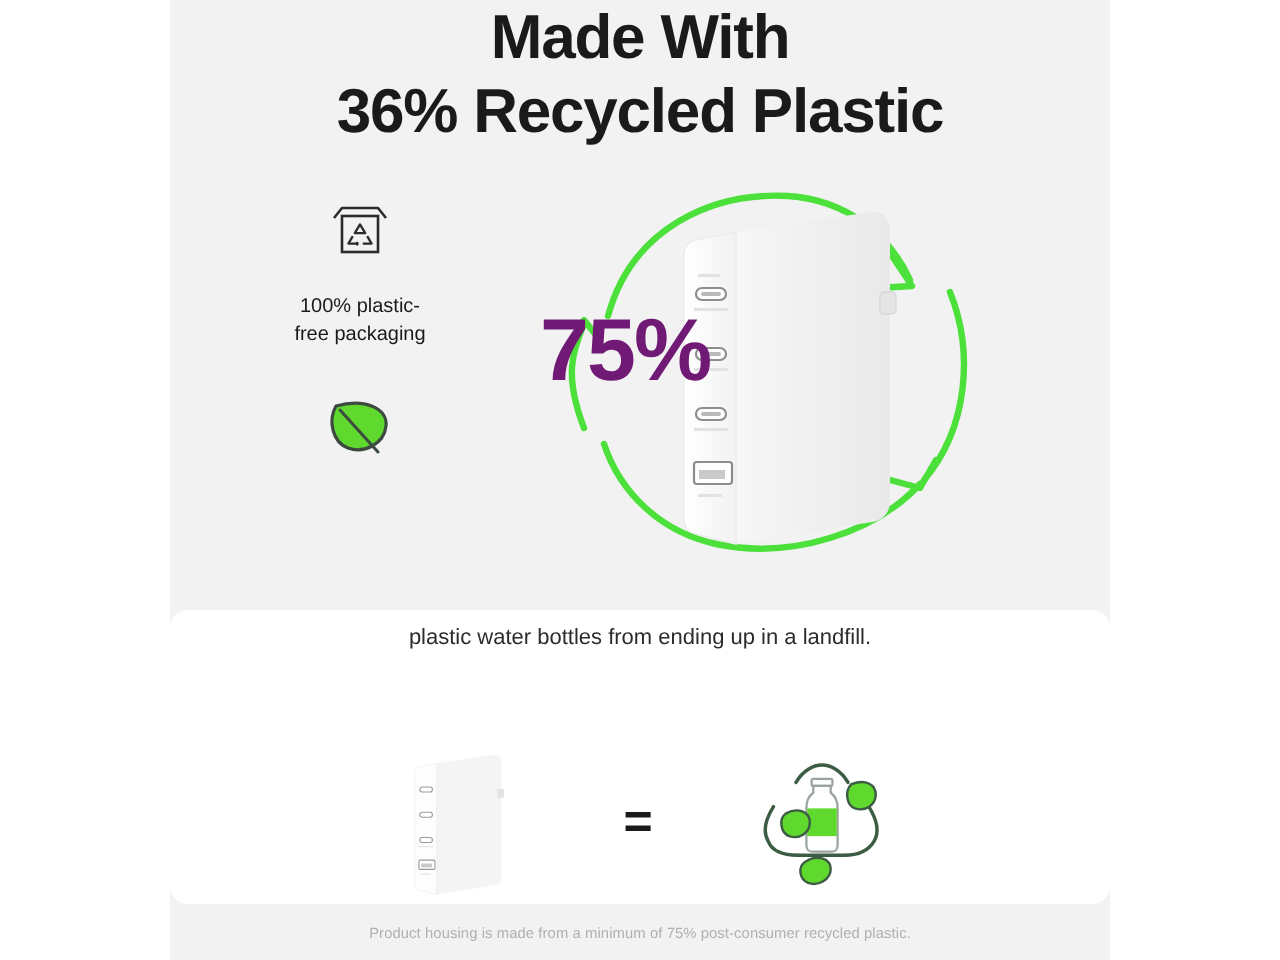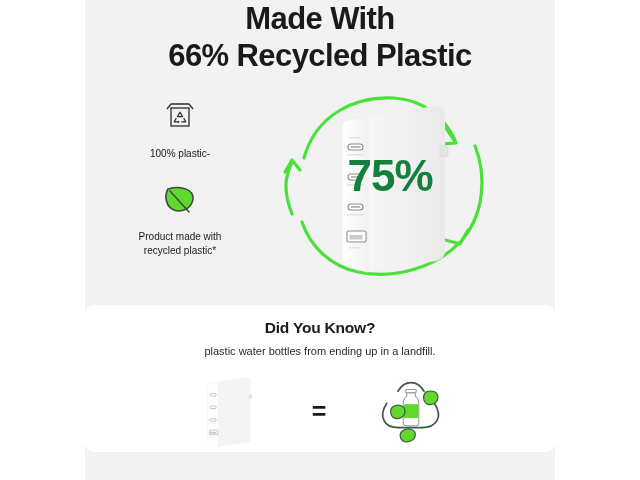--- a/index.html
+++ b/index.html
@@ -95,24 +95,23 @@
   .charger-hero {
     position: absolute;
     left: 62px;
     top: 16px;
   }
   .pct-overlay {
     position: absolute;
     left: 0;
     top: 70px;
     width: 240px;
-    text-align: center;
     font-size: 44px;
     font-weight: bold;
-    color: #15803d;
+    color: #701a75;
     letter-spacing: -1px;
     line-height: 44px;
   }
 
   
   .card {
     position: absolute;
     left: 85px;
     top: 305px;
     width: 470px;
@@ -176,53 +175,50 @@
 </style>
 </head>
 <body>
 
 <div id="page">
 
   <div class="panel"></div>
 
   <div class="headline">
     <span class="l1">Made With</span>
-    <span class="l2">66% Recycled Plastic</span>
+    <span class="l2">36% Recycled Plastic</span>
   </div>
 
   <div class="hero">
 
     <div class="features">
 
       <div class="feature">
         <div class="feature-icon">
           <svg width="38" height="34" viewBox="0 0 38 34">
             <path d="M6 9 L10 4 L28 4 L32 9" fill="none" stroke="#2b2b2b" stroke-width="1.3" stroke-linejoin="round"></path>
             <rect x="10" y="8" width="18" height="18" fill="none" stroke="#2b2b2b" stroke-width="1.3"></rect>
             <path d="M19 12.2 L21.6 16.6 L16.4 16.6 Z" fill="none" stroke="#2b2b2b" stroke-width="1.15" stroke-linejoin="round"></path>
             <path d="M15.4 18.1 L13.2 21.8 L17.6 21.8" fill="none" stroke="#2b2b2b" stroke-width="1.15" stroke-linejoin="round"></path>
             <path d="M22.6 18.1 L24.8 21.8 L20.4 21.8" fill="none" stroke="#2b2b2b" stroke-width="1.15" stroke-linejoin="round"></path>
             <path d="M17.2 21.1 L17.9 21.8 L17.2 22.6" fill="none" stroke="#2b2b2b" stroke-width="1.1" stroke-linejoin="round"></path>
           </svg>
         </div>
         <div class="feature-label">
           <span class="ln">100% plastic-</span>
+          <span class="ln">free packaging</span>
         </div>
       </div>
 
       <div class="feature">
         <div class="feature-icon">
           <svg width="44" height="40" viewBox="0 0 44 40">
             <path d="M10 9 C24 5 36 10 35 19 C34 28 24 33 16 30 C8 27 6 16 10 9 Z" fill="#5fd92e" stroke="#3d4a3f" stroke-width="1.6" stroke-linejoin="round"></path>
             <path d="M12 11 L31 32" fill="none" stroke="#3d4a3f" stroke-width="1.5" stroke-linecap="round"></path>
           </svg>
-        </div>
-        <div class="feature-label">
-          <span class="ln">Product made with</span>
-          <span class="ln">recycled plastic*</span>
         </div>
       </div>
 
     </div>
 
     <div class="loop-wrap">
 
       <svg class="loop-svg" width="240" height="208" viewBox="0 0 240 208">
 
         <path d="M34 74 C46 30 86 12 124 14 C154 16 175 34 185 56" fill="none" stroke="#4ce03a" stroke-width="3.2" stroke-linecap="round"></path>
@@ -272,21 +268,20 @@
         <rect x="15" y="84" width="17" height="1.5" fill="#e2e2e2"></rect>
         <rect x="15" y="114" width="17" height="1.5" fill="#e2e2e2"></rect>
         <rect x="17" y="147" width="12" height="1.5" fill="#e2e2e2"></rect>
       </svg>
 
       <div class="pct-overlay">75%</div>
     </div>
   </div>
 
   <div class="card">
-    <div class="card-title">Did You Know?</div>
     <div class="card-body">
       <span class="ln">plastic water bottles from ending up in a landfill.</span>
     </div>
 
     <div class="equation">
 
       <div class="eq-item">
         <svg width="76" height="74" viewBox="0 0 118 176">
           <path d="M34 16 L104 6 C110 6 113 9 113 15 L113 150 C113 156 110 160 104 161 L34 172 Z" fill="#f4f4f4"></path>
           <path d="M10 28 C10 23 12 21 16 20 L36 16 L36 172 L16 167 C12 166 10 164 10 159 Z" fill="#fdfdfd" stroke="#ececec" stroke-width="0.8"></path>
@@ -317,14 +312,15 @@
 
           <path d="M62 17 C70 14 76 17 76 23 C76 29 70 33 64 31 C59 29 58 21 62 17 Z" fill="#5fd92e" stroke="#3d5c44" stroke-width="1.4" stroke-linejoin="round"></path>
           <path d="M24 34 C31 30 38 33 38 39 C38 45 32 49 26 47 C21 45 20 37 24 34 Z" fill="#5fd92e" stroke="#3d5c44" stroke-width="1.4" stroke-linejoin="round"></path>
           <path d="M35 62 C42 57 50 60 50 66 C50 72 43 76 37 74 C32 72 31 65 35 62 Z" fill="#5fd92e" stroke="#3d5c44" stroke-width="1.4" stroke-linejoin="round"></path>
         </svg>
       </div>
 
     </div>
   </div>
 
+  <div class="footnote">Product housing is made from a minimum of 75% post-consumer recycled plastic.</div>
 
 </div>
 
 </body></html>

